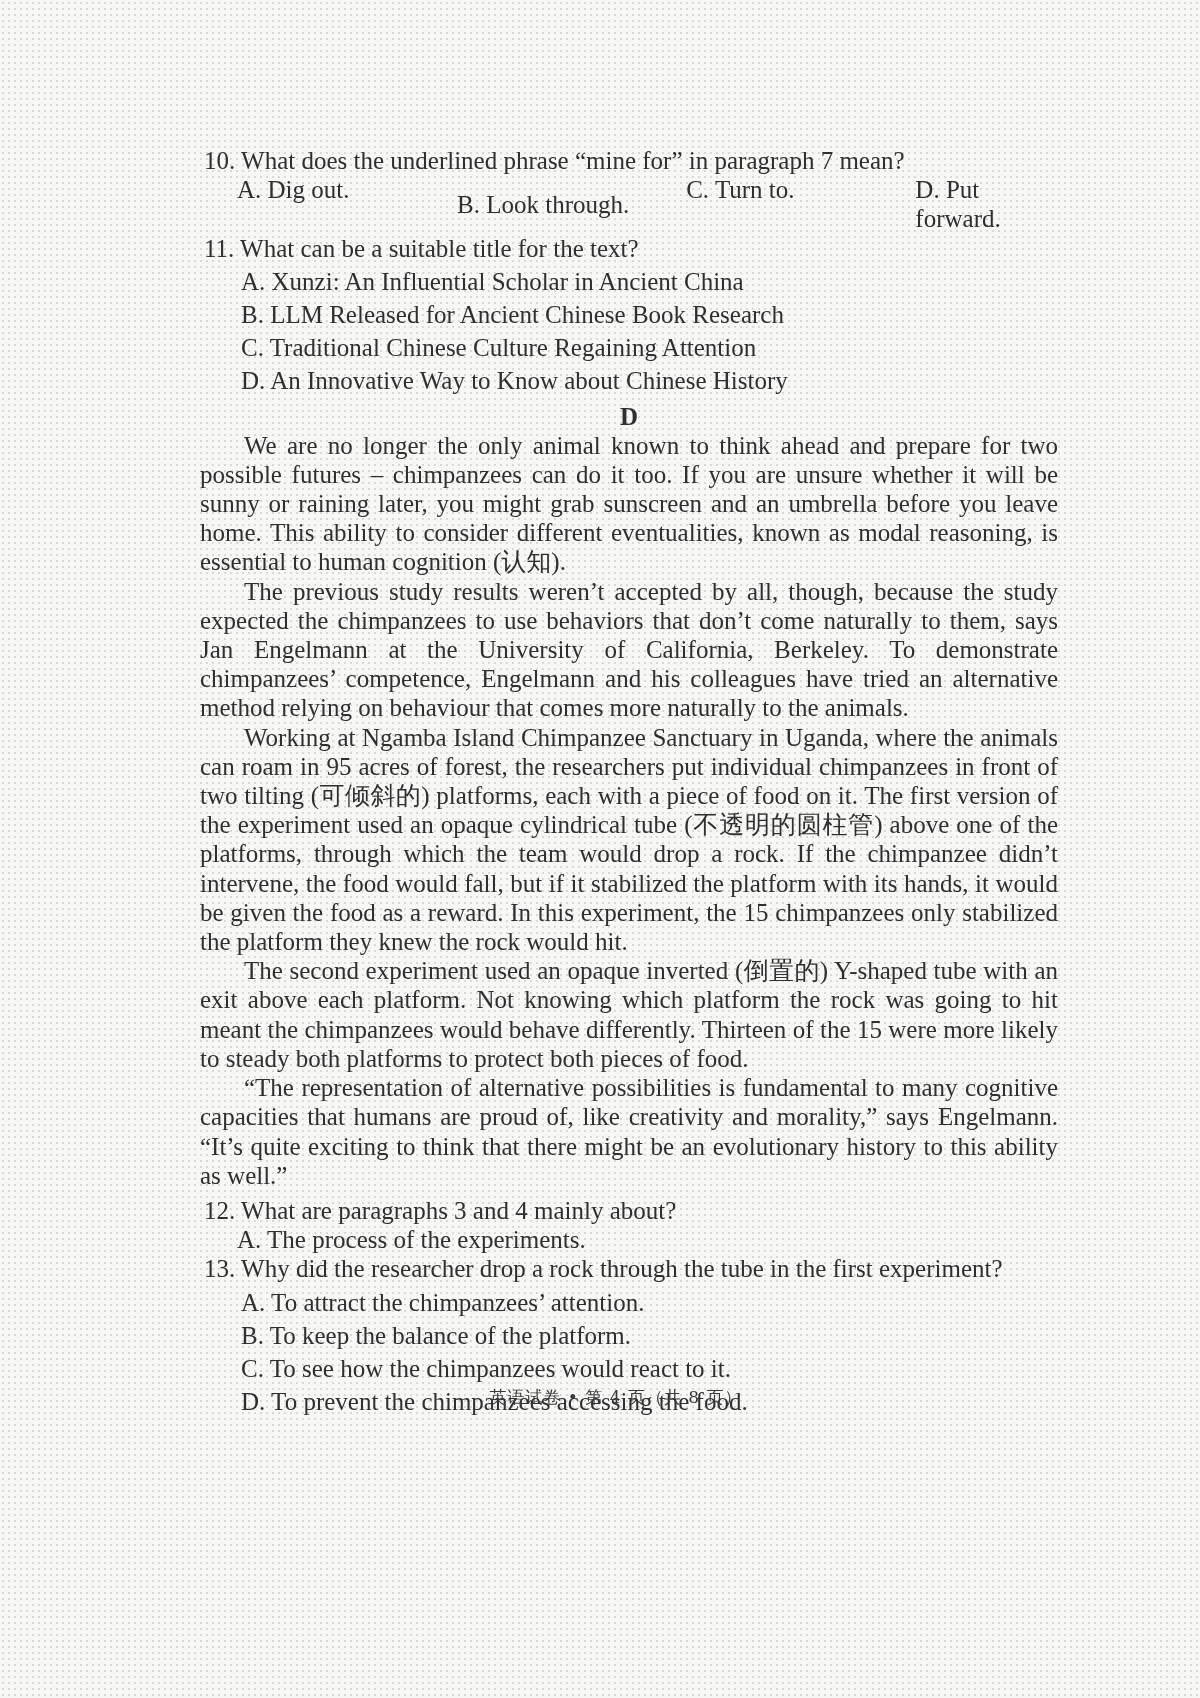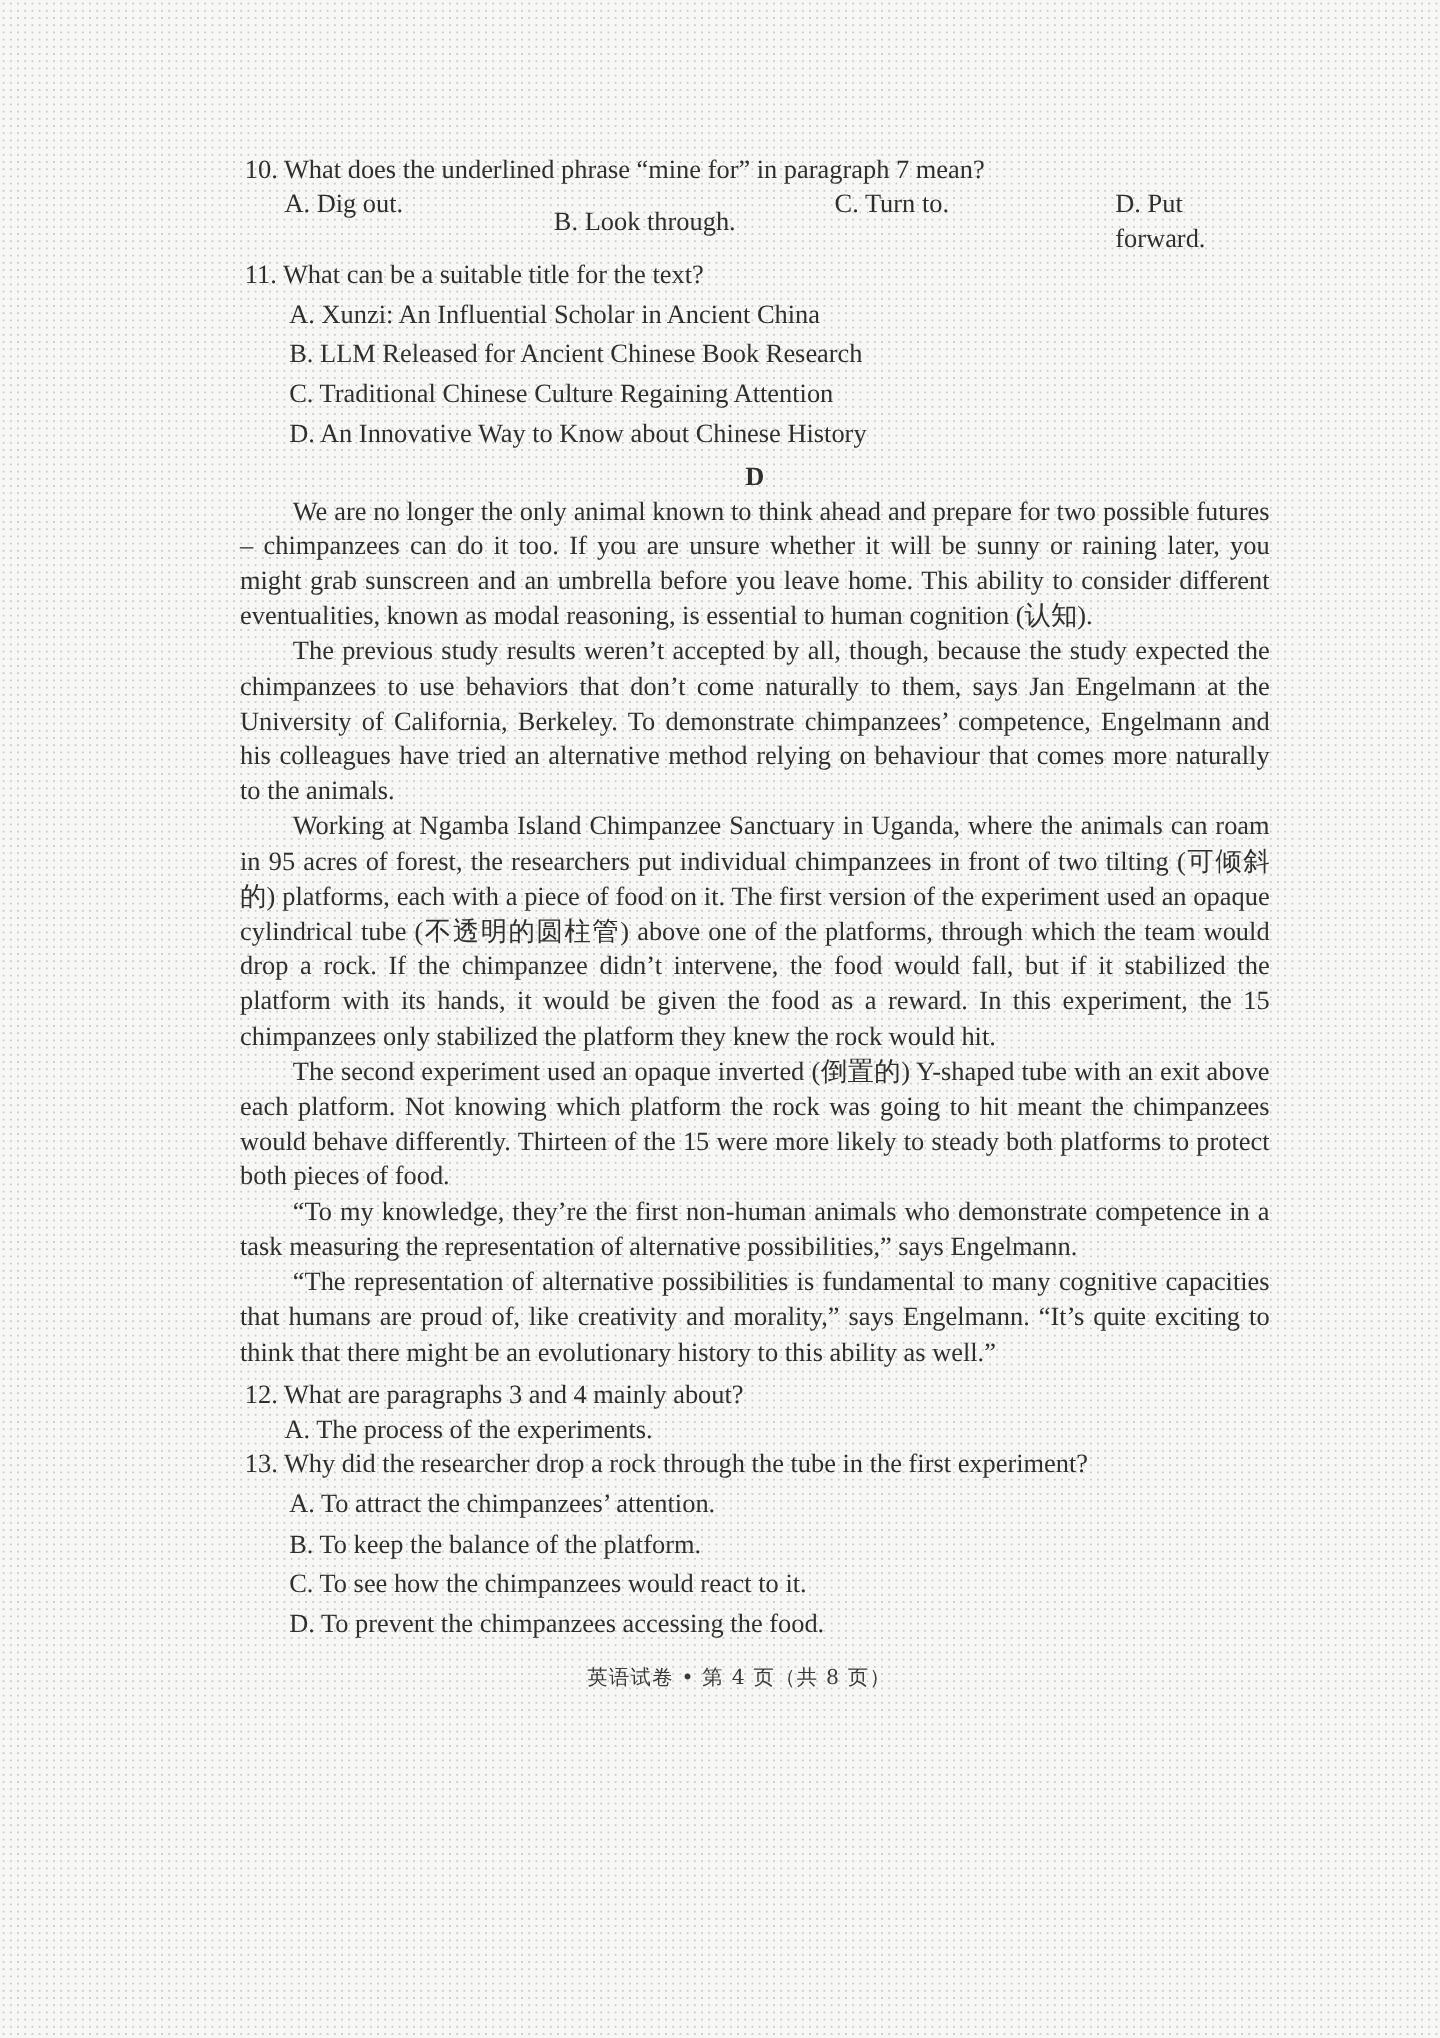--- a/index.html
+++ b/index.html
@@ -10,23 +10,23 @@
       background-image: radial-gradient(circle, #c9c9c9 0.6px, transparent 0.9px);
       background-size: 6px 6px;
       position: relative;
       overflow: hidden;
       font-family: "Liberation Serif", "DejaVu Serif", serif;
       color: #2f2f2f;
     }
     .page {
       position: absolute;
       left: 200px;
-      top: 126px;
+      top: 146px;
       width: 858px;
-      font-size: 22px;
+      font-size: 25px;
       line-height: 29.2px;
     }
     .q { margin: 0; padding-left: 4px; }
     .opt { margin: 4px; padding-left: 37px; }
     .opt-row { display: flex; padding-left: 37px; gap: 32px; }
     .opt-row span { display: inline-block; }
     .row4 span:nth-child(1) { width: 205px; }
     .row4 span:nth-child(2) { width: 215px; margin-top: 15px; }
     .row4 span:nth-child(3) { width: 215px; }
     .row2 span:nth-child(1) { width: 418px; }
@@ -77,21 +77,20 @@
     <p class="opt">D. An Innovative Way to Know about Chinese History</p>
   </div>
 
   <p class="section-title">D</p>
 
   <div>
     <p class="para">We are no longer the only animal known to think ahead and prepare for two possible futures – chimpanzees can do it too. If you are unsure whether it will be sunny or raining later, you might grab sunscreen and an umbrella before you leave home. This ability to consider different eventualities, known as modal reasoning, is essential to human cognition (认知).</p>
     <p class="para">The previous study results weren’t accepted by all, though, because the study expected the chimpanzees to use behaviors that don’t come naturally to them, says Jan Engelmann at the University of California, Berkeley. To demonstrate chimpanzees’ competence, Engelmann and his colleagues have tried an alternative method relying on behaviour that comes more naturally to the animals.</p>
     <p class="para">Working at Ngamba Island Chimpanzee Sanctuary in Uganda, where the animals can roam in 95 acres of forest, the researchers put individual chimpanzees in front of two tilting (可倾斜的) platforms, each with a piece of food on it. The first version of the experiment used an opaque cylindrical tube (不透明的圆柱管) above one of the platforms, through which the team would drop a rock. If the chimpanzee didn’t intervene, the food would fall, but if it stabilized the platform with its hands, it would be given the food as a reward. In this experiment, the 15 chimpanzees only stabilized the platform they knew the rock would hit.</p>
     <p class="para">The second experiment used an opaque inverted (倒置的) Y-shaped tube with an exit above each platform. Not knowing which platform the rock was going to hit meant the chimpanzees would behave differently. Thirteen of the 15 were more likely to steady both platforms to protect both pieces of food.</p>
-    <p class="para">“To my knowledge, they’re the first non-human animals who demonstrate competence in a task measuring the representation of alternative possibilities,” says Engelmann.</p>
     <p class="para">“The representation of alternative possibilities is fundamental to many cognitive capacities that humans are proud of, like creativity and morality,” says Engelmann. “It’s quite exciting to think that there might be an evolutionary history to this ability as well.”</p>
   </div>
 
   <div class="questions">
     <p class="q">12. What are paragraphs 3 and 4 mainly about?</p>
     <div class="opt-row row2">
       <span>A. The process of the experiments.</span>
     </div>
   </div>
 

